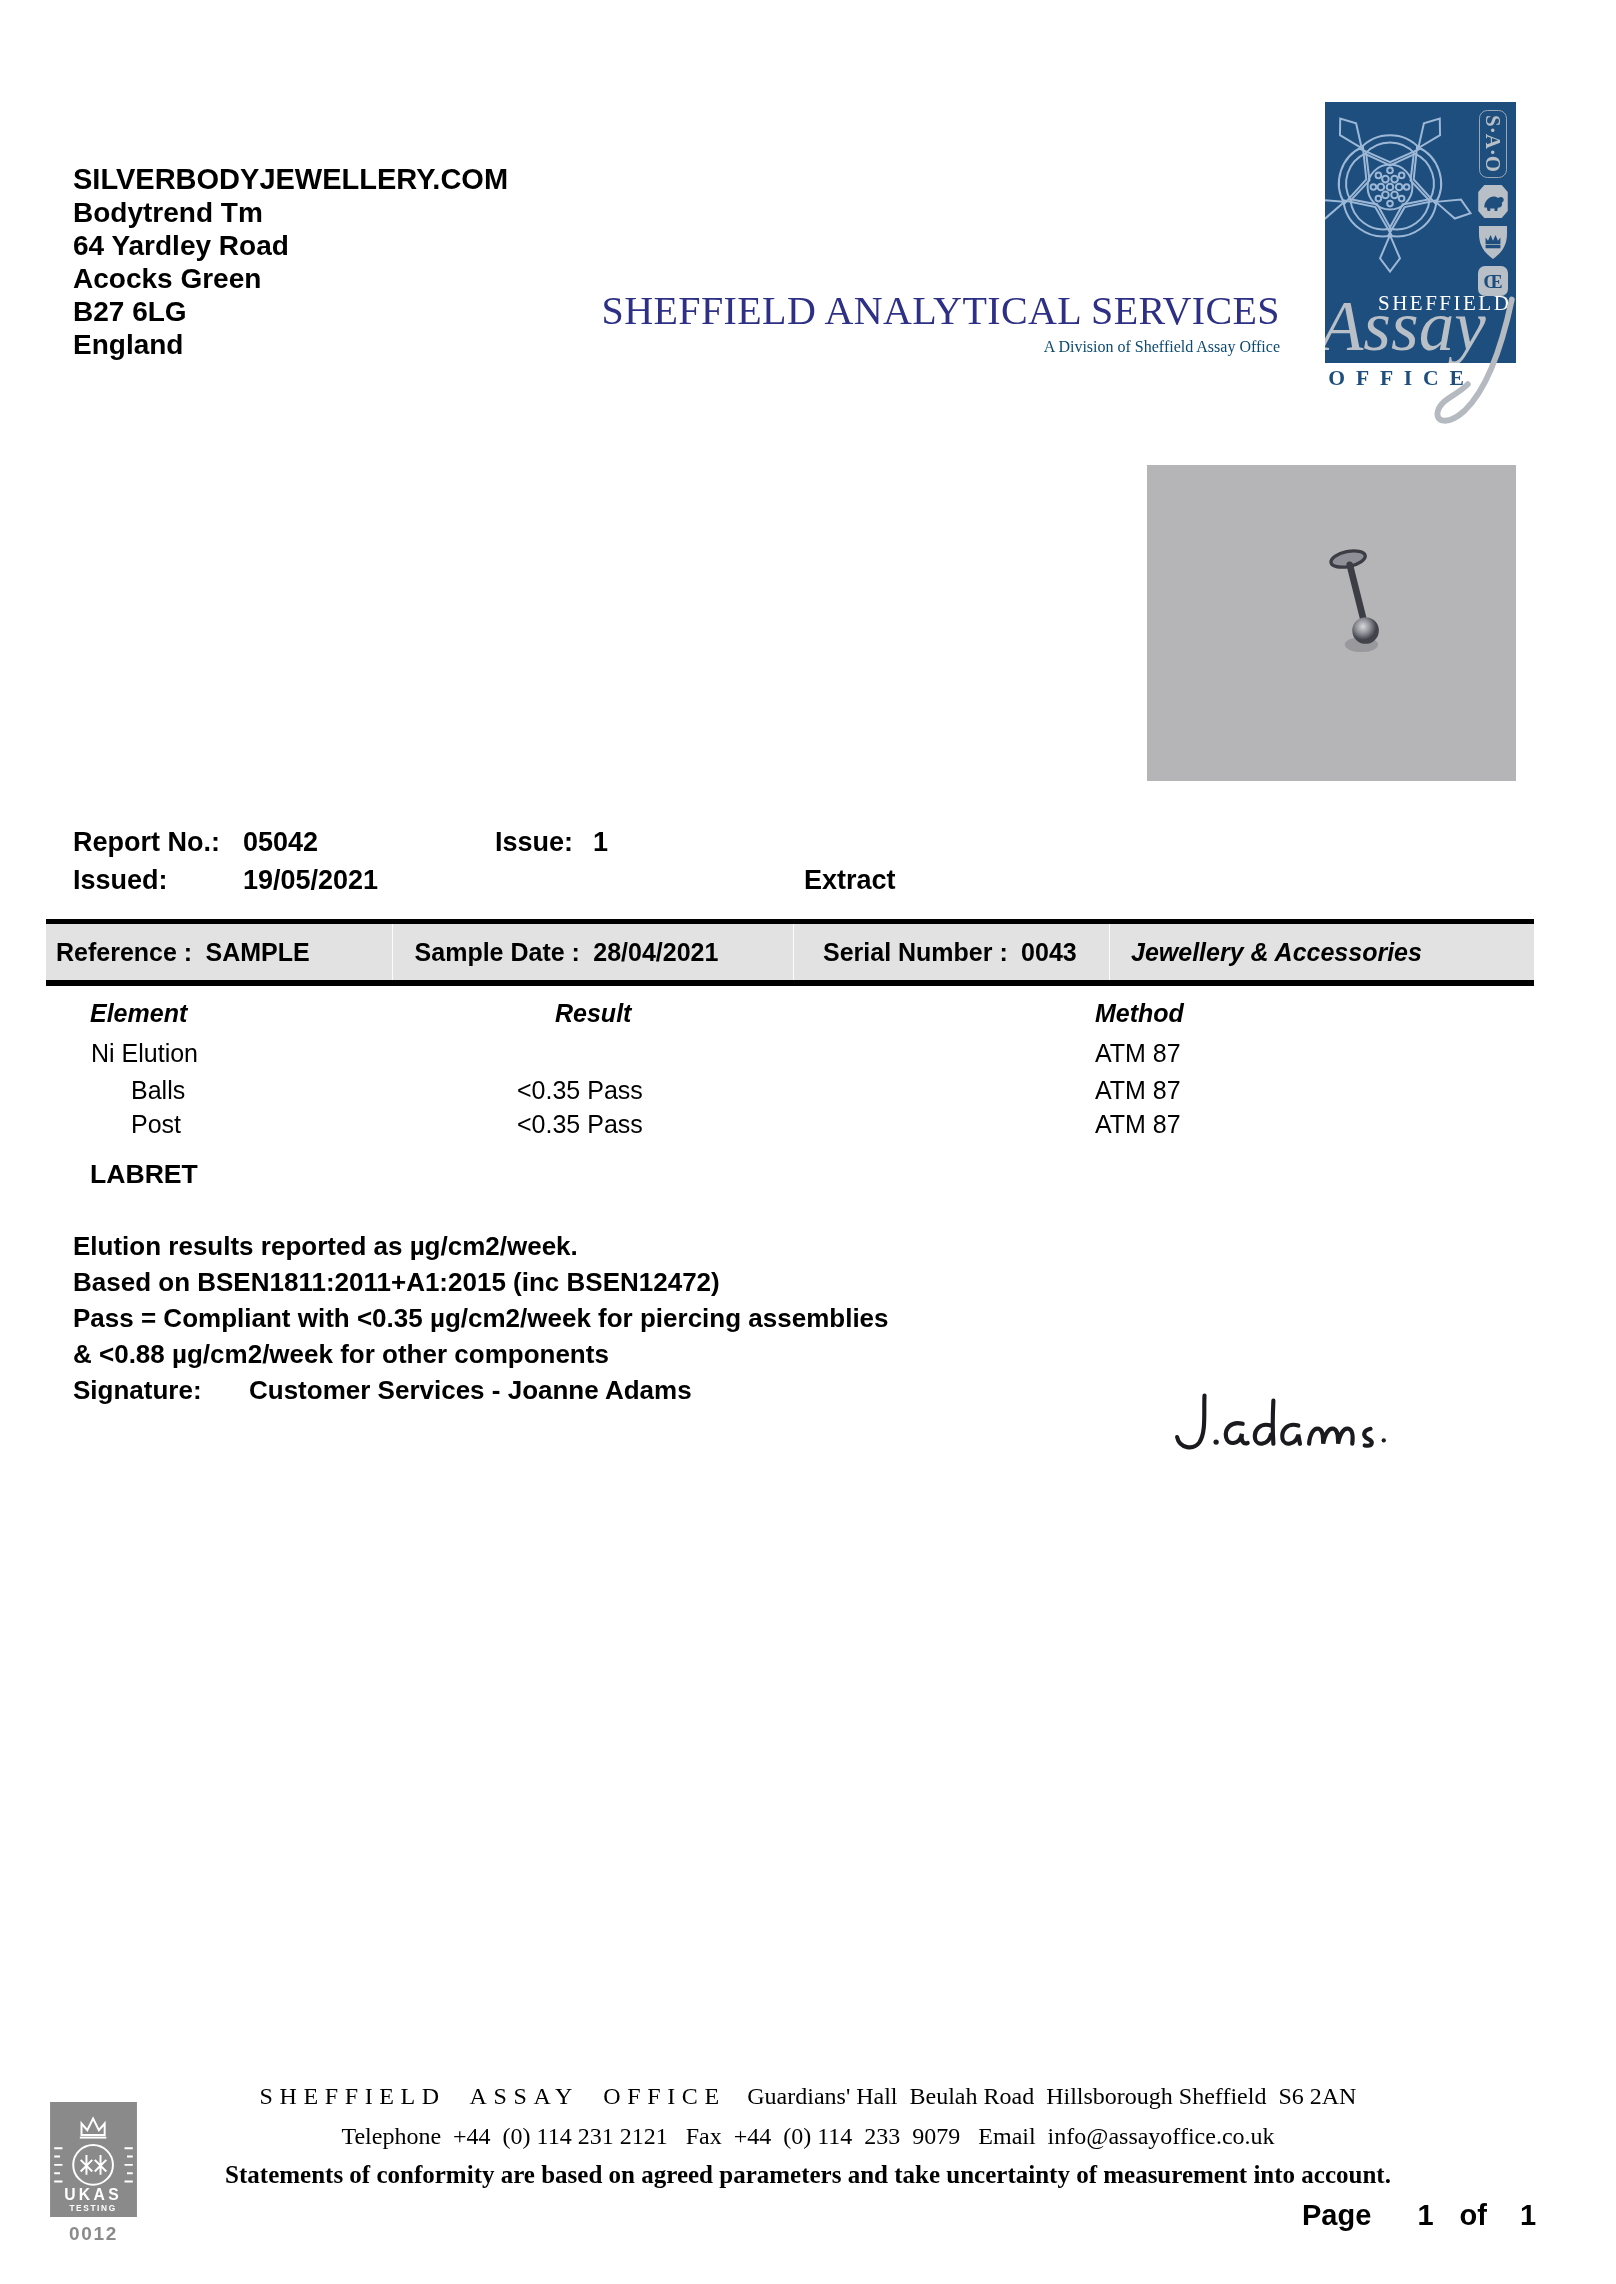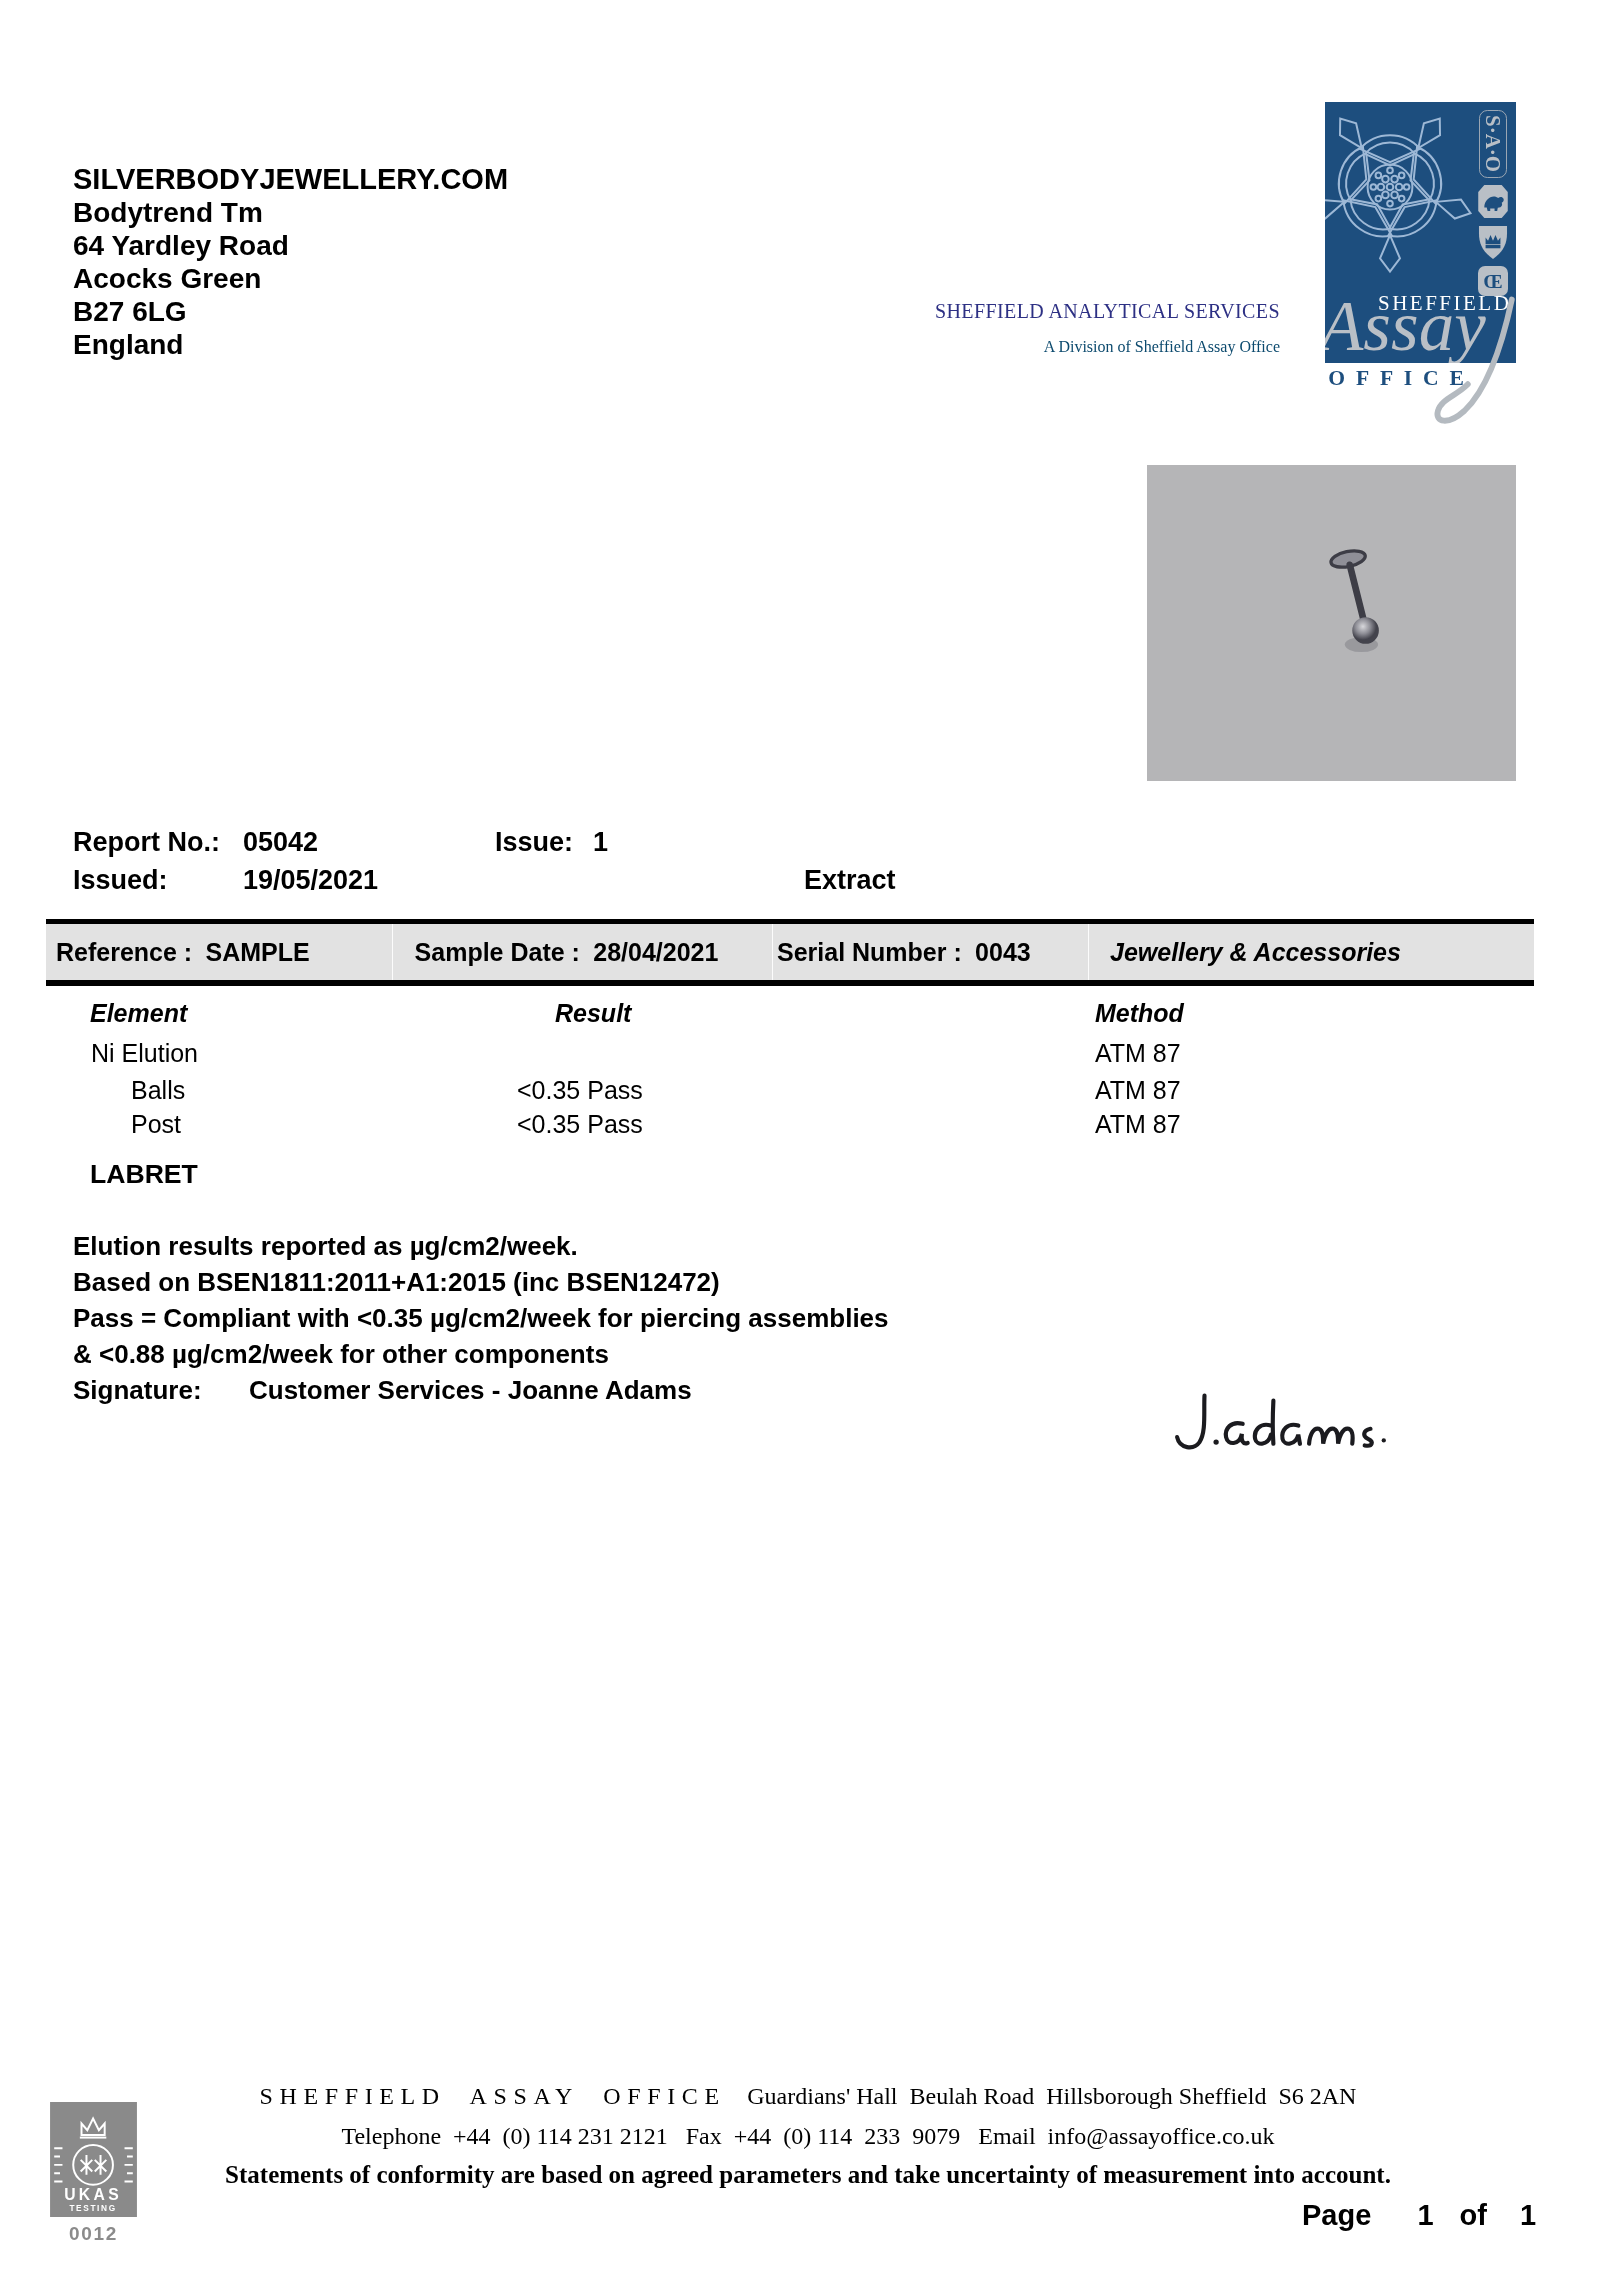--- a/index.html
+++ b/index.html
@@ -6,21 +6,21 @@
   .page{position:relative;width:1616px;height:2284px;background:#ffffff;overflow:hidden;
         font-family:"Liberation Sans","DejaVu Sans",sans-serif;color:#000;}
   .abs{position:absolute;}
 
   
   .addr{left:73px;top:163px;font-weight:bold;font-size:28px;line-height:33px;}
   .addr .t{font-size:29px;}
 
   
   .org{top:292px;right:336px;text-align:right;font-family:"Liberation Serif","DejaVu Serif",serif;}
-  .org .title{font-size:20px;line-height:38px;letter-spacing:0.4px;}
+  .org .title{font-size:40px;line-height:38px;letter-spacing:0.4px;}
   .org .sub{font-size:16px;line-height:33px;color:#0c4a6e;text-align:right;}
 
   
   .logo{left:1325px;top:102px;width:191px;height:332px;}
   .logo-blue{position:absolute;left:0;top:0;width:191px;height:261px;background:#1d4e7e;overflow:hidden;}
   .logo-office{position:absolute;left:0;top:261px;width:191px;height:53px;background:#fff;}
   .logo-office span{position:absolute;left:3.3px;top:3.3px;font-family:"Liberation Serif",serif;
        font-weight:bold;color:#1d4e7e;font-size:21.6px;letter-spacing:10.8px;white-space:nowrap;}
   .logo-sheffield{position:absolute;left:53px;top:189px;color:#fff;font-family:"Liberation Serif",serif;
        font-size:21px;letter-spacing:2.5px;white-space:nowrap;}
@@ -36,21 +36,21 @@
   
   .f{position:absolute;font-weight:bold;font-size:27px;white-space:nowrap;}
 
   
   .bar{left:46px;top:919px;width:1488px;background:#e2e2e2;border-top:5.8px solid #000;
        border-bottom:6.6px solid #000;height:56px;display:flex;align-items:center;
        font-weight:bold;font-size:25px;}
   .bar .cell{height:100%;display:flex;align-items:center;white-space:nowrap;box-sizing:border-box;}
   .bar .c1{width:346px;padding-left:10px;}
   .bar .c2{width:380px;padding-left:21.6px;border-left:1.7px solid rgba(255,255,255,.9);}
-  .bar .c3{width:316px;padding-left:4px;border-left:1.7px solid rgba(255,255,255,.9);}
+  .bar .c3{width:316px;padding-left:29px;border-left:1.7px solid rgba(255,255,255,.9);margin-left:21px;}
   .bar .c4{flex:1;padding-left:21px;border-left:1.7px solid rgba(255,255,255,.9);font-style:italic;}
   .bar .v{margin-left:13.3px;}
 
   
   .cell-abs{position:absolute;font-size:25px;white-space:nowrap;}
   .hdr{font-weight:bold;font-style:italic;}
   .labret{font-weight:bold;font-size:26.6px;}
 
   
   .notes{left:73px;top:1228px;font-weight:bold;font-size:26px;line-height:36px;white-space:nowrap;}

